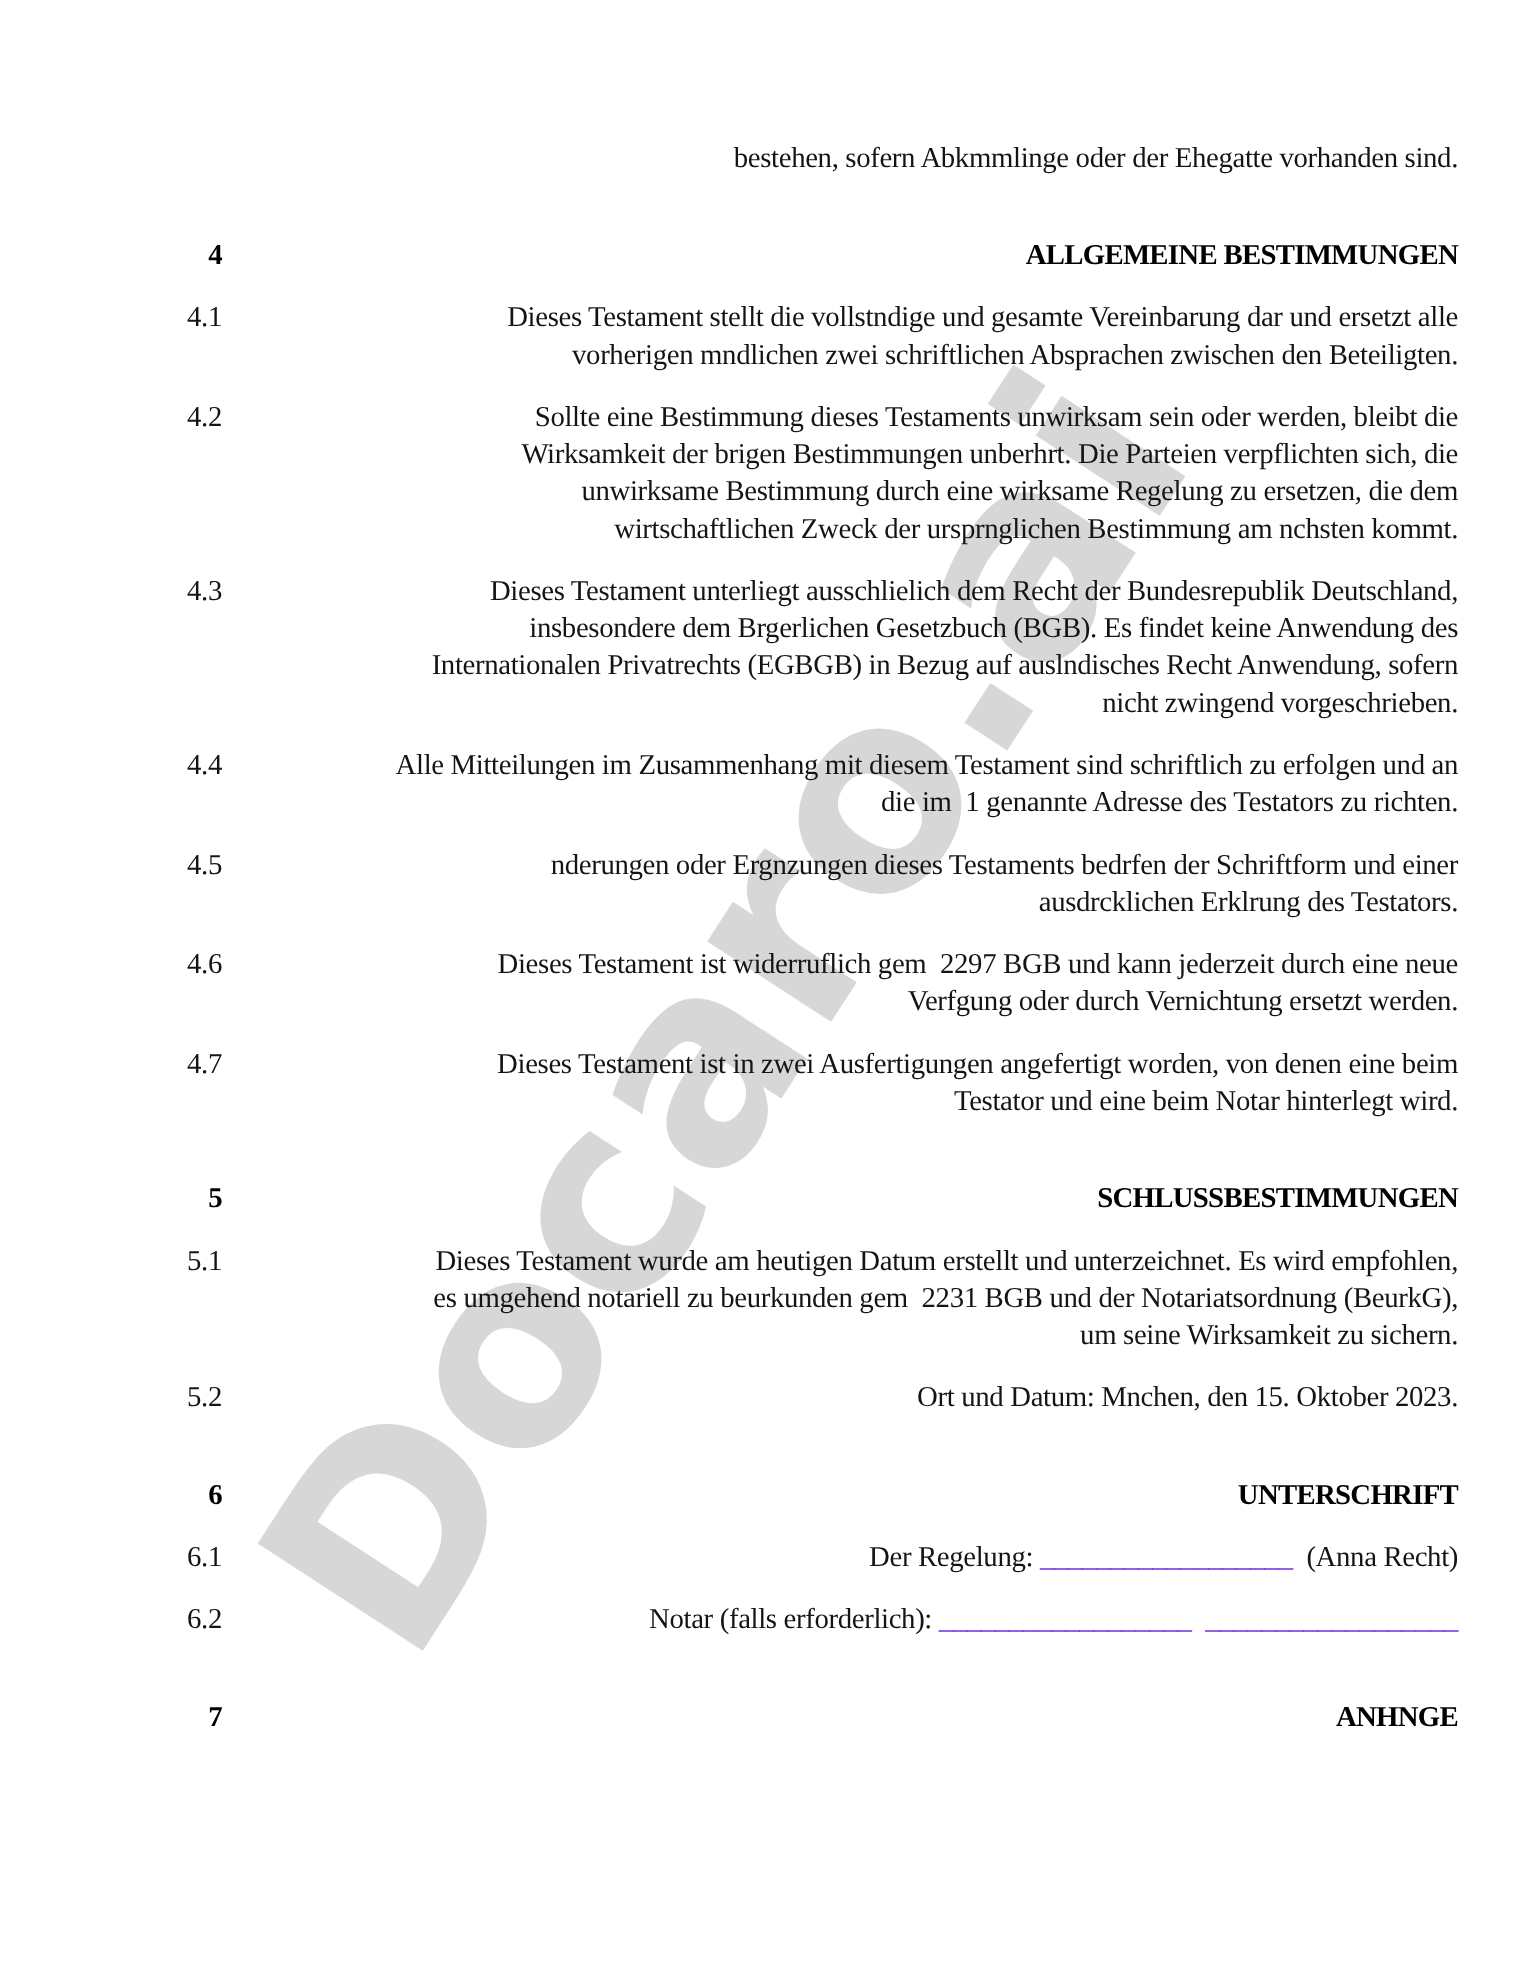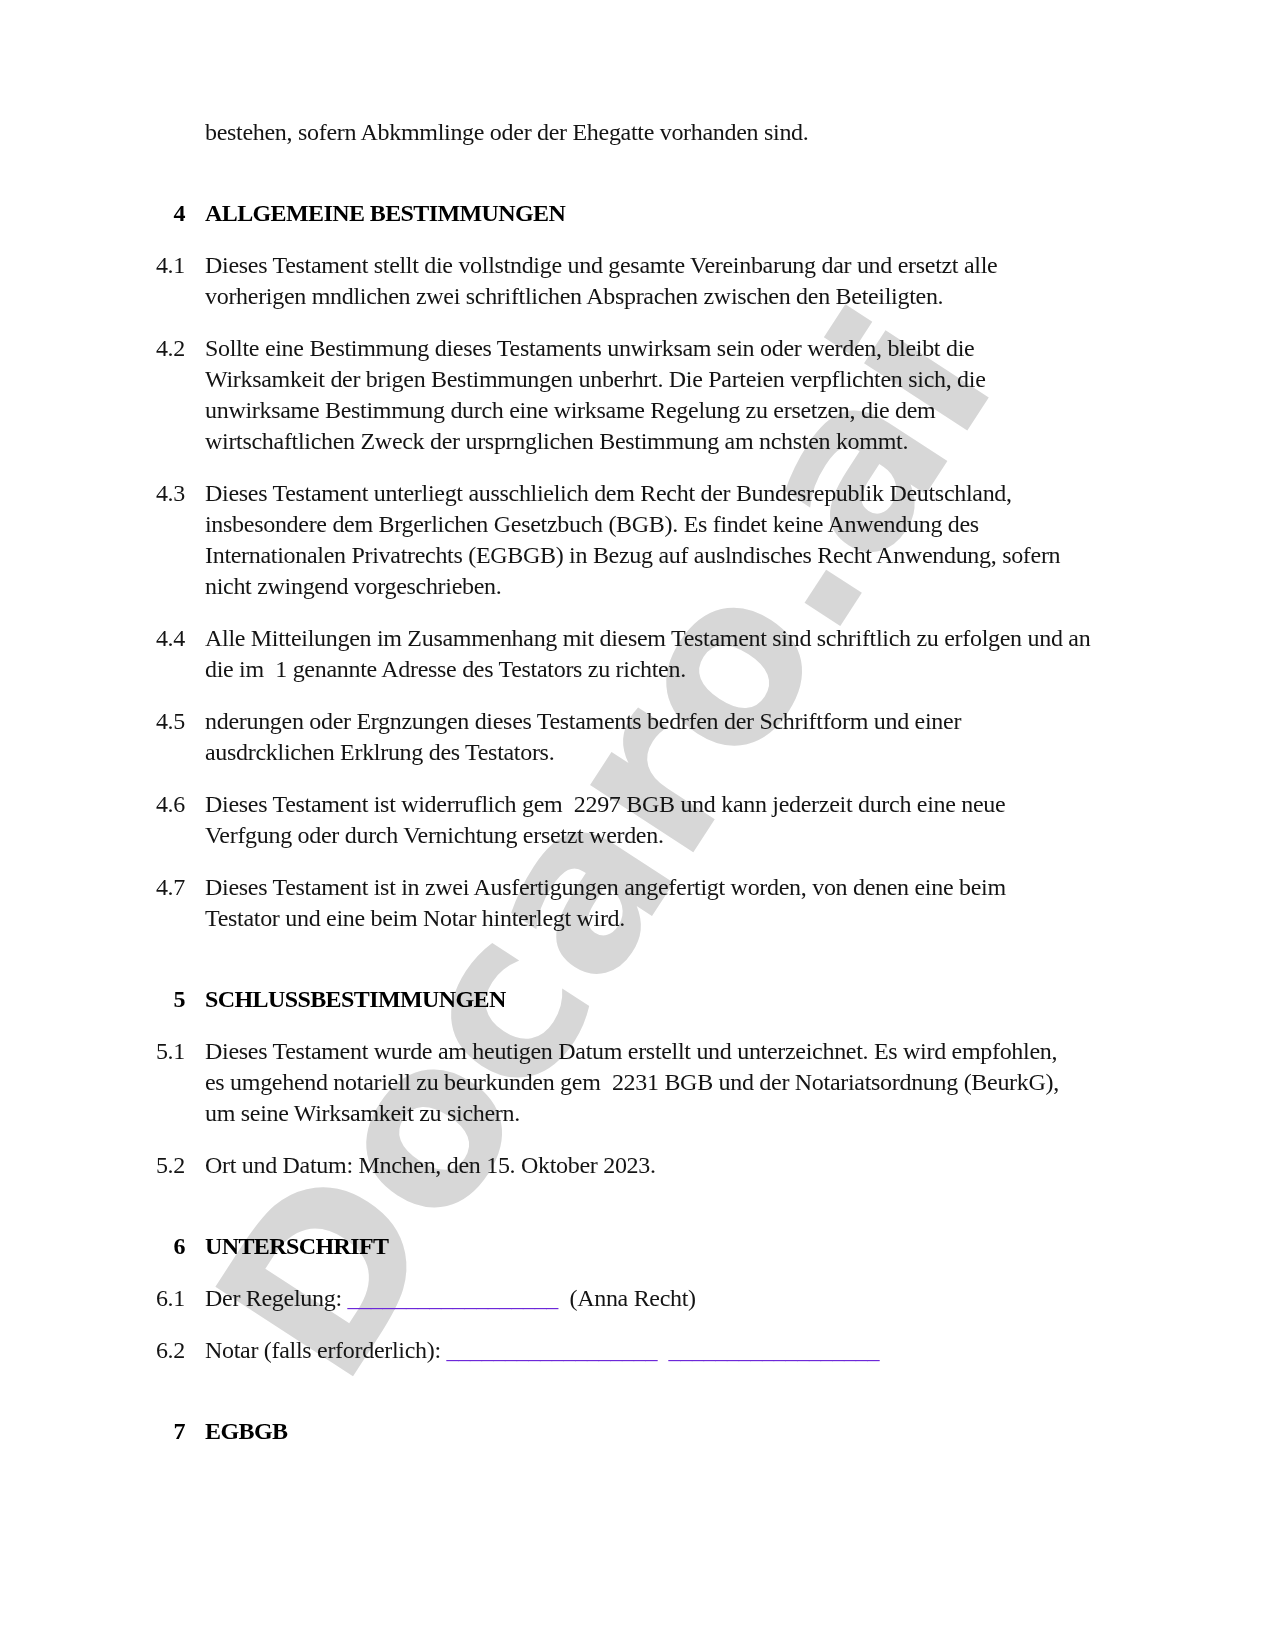--- a/index.html
+++ b/index.html
@@ -37,20 +37,21 @@
   }
   .item .num {
     width: 45px;
     flex: none;
     text-align: right;
   }
   .item .body {
     margin-left: 20px;
     width: 1010px;
     white-space: pre-wrap;
+    text-align: right;
   }
   .para { margin: 0 0 21px 0; }
   .heading {
     margin: 50px 0 21px 0;
     font-weight: bold;
     color: #000000;
     letter-spacing: -0.6px;
   }
   .b { font-weight: normal; }
   .sig { color: #6d28d9; }
@@ -129,16 +130,16 @@
       <div class="item para">
         <span class="num">6.1</span>
         <div class="body"><span>Der </span><span class="b">Regelung</span><span>: </span><span class="sig">__________________</span><span>  (Anna Recht)</span></div>
       </div>
       <div class="item para">
         <span class="num">6.2</span>
         <div class="body"><span>Notar (falls erforderlich): </span><span class="sig">__________________</span><span>  </span><span class="sig">__________________</span></div>
       </div>
       <div class="item heading">
         <span class="num">7</span>
-        <div class="body"><span>EGBGB</span></div>
+        <div class="body"><span>ANHNGE</span></div>
       </div>
     </div>
 </div>
 
 </body></html>

